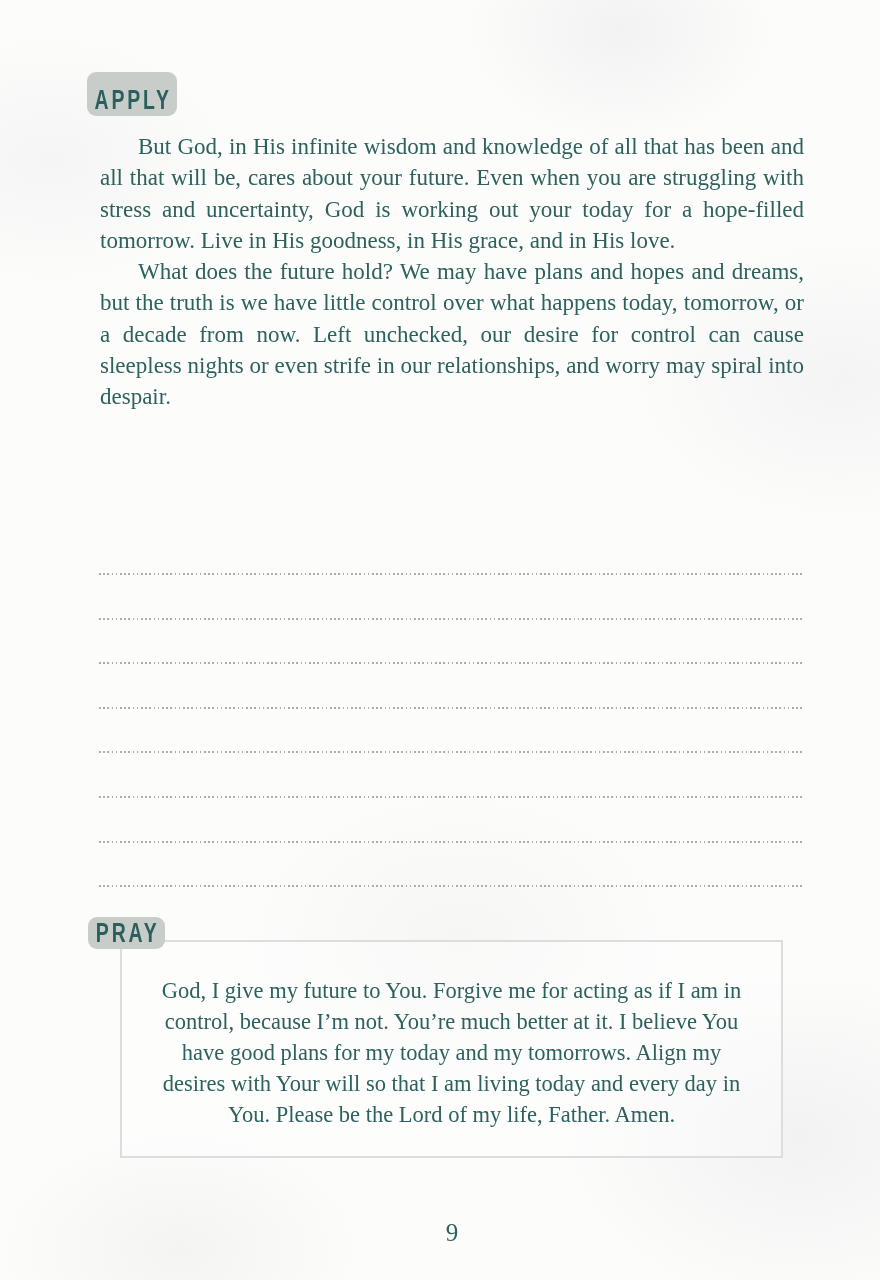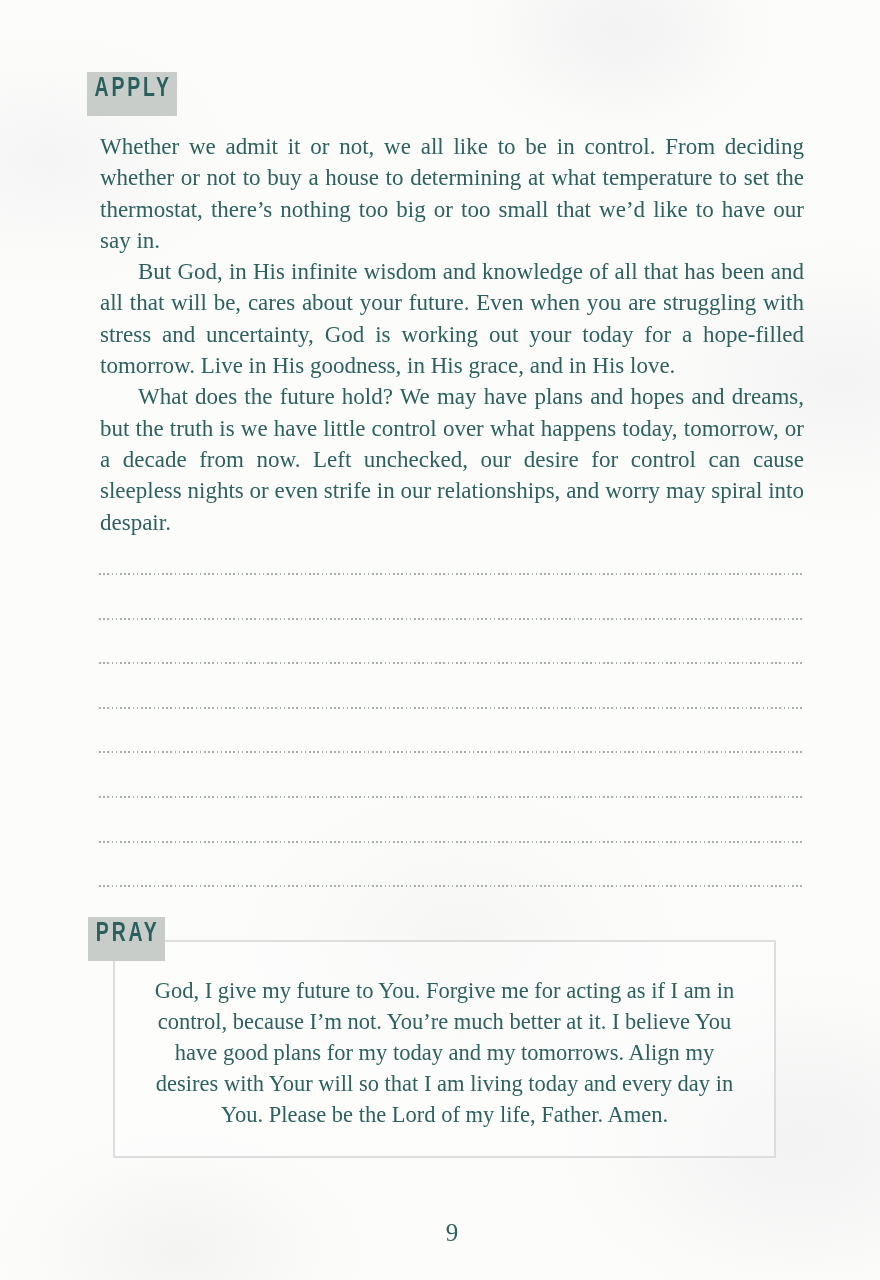--- a/index.html
+++ b/index.html
@@ -24,37 +24,38 @@
       radial-gradient(260px 170px at 180px 1250px,#f4f4f3 0%, rgba(244,244,243,0) 70%),
       radial-gradient(300px 210px at 460px 940px, #f6f6f5 0%, rgba(246,246,245,0) 72%),
       #fcfcfb;
   }
 
   
   .label-chip {
     position: absolute;
     background: #c9cdc9;
     display: flex;
-    align-items: flex-start;
+    align-items: flex-end;
     justify-content: center;
     z-index: 3;
+    border-radius: 9px;
   }
   .label-chip .label-text {
     font-family: "Liberation Sans", sans-serif;
     font-weight: bold;
     font-size: 27px;
     letter-spacing: 4px;
     color: #2b5f5d;
     display: inline-block;
     transform: scaleX(0.72);
     white-space: nowrap;
     padding-left: 4px; 
   }
   .apply-chip { left: 87px; top: 72px; width: 90px; height: 44px; }
-  .pray-chip  { left: 88px; top: 917px; width: 77px; height: 44px; }
+  .pray-chip  { left: 88px; top: 917px; width: 77px; height: 32px; }
 
   
   .body-text {
     position: absolute;
     left: 100px;
     top: 131px;
     width: 704px;
     color: #2d615e;
     font-size: 23px;
     line-height: 31.3px;
@@ -75,21 +76,21 @@
     margin-bottom: 42.6px;
     background: repeating-linear-gradient(90deg,
       #a8b0ad 0px, #a8b0ad 1.6px,
       rgba(168,176,173,0) 1.6px, rgba(168,176,173,0) 4.2px);
   }
   .journal-line:last-child { margin-bottom: 0; }
 
   
   .prayer-box {
     position: absolute;
-    left: 113px;
+    left: 120px;
     top: 940px;
     width: 663px;
     height: 218px;
     border: 2px solid #dbdedc;
     background: rgba(255,255,255,0.35);
     z-index: 1;
   }
   .prayer-text {
     margin: 33px 26px 0;
     color: #2d615e;
@@ -112,21 +113,20 @@
 </head>
 <body>
 
 <div class="page">
 
   <div class="label-chip apply-chip">
     <span class="label-text">APPLY</span>
   </div>
 
   <div class="body-text">
-    <p>Whether we admit it or not, we all like to be in control. From deciding whether or not to buy a house to determining at what temperature to set the thermostat, there’s nothing too big or too small that we’d like to have our say in.</p>
     <p class="indented">But God, in His infinite wisdom and knowledge of all that has been and all that will be, cares about your future. Even when you are struggling with stress and uncertainty, God is working out your today for a hope-filled tomorrow. Live in His goodness, in His grace, and in His love.</p>
     <p class="indented">What does the future hold? We may have plans and hopes and dreams, but the truth is we have little control over what happens today, tomorrow, or a decade from now. Left unchecked, our desire for control can cause sleepless nights or even strife in our relationships, and worry may spiral into despair.</p>
   </div>
 
   <div class="journal" id="journal-lines">
       <div class="journal-line"></div>
       <div class="journal-line"></div>
       <div class="journal-line"></div>
       <div class="journal-line"></div>
       <div class="journal-line"></div>

